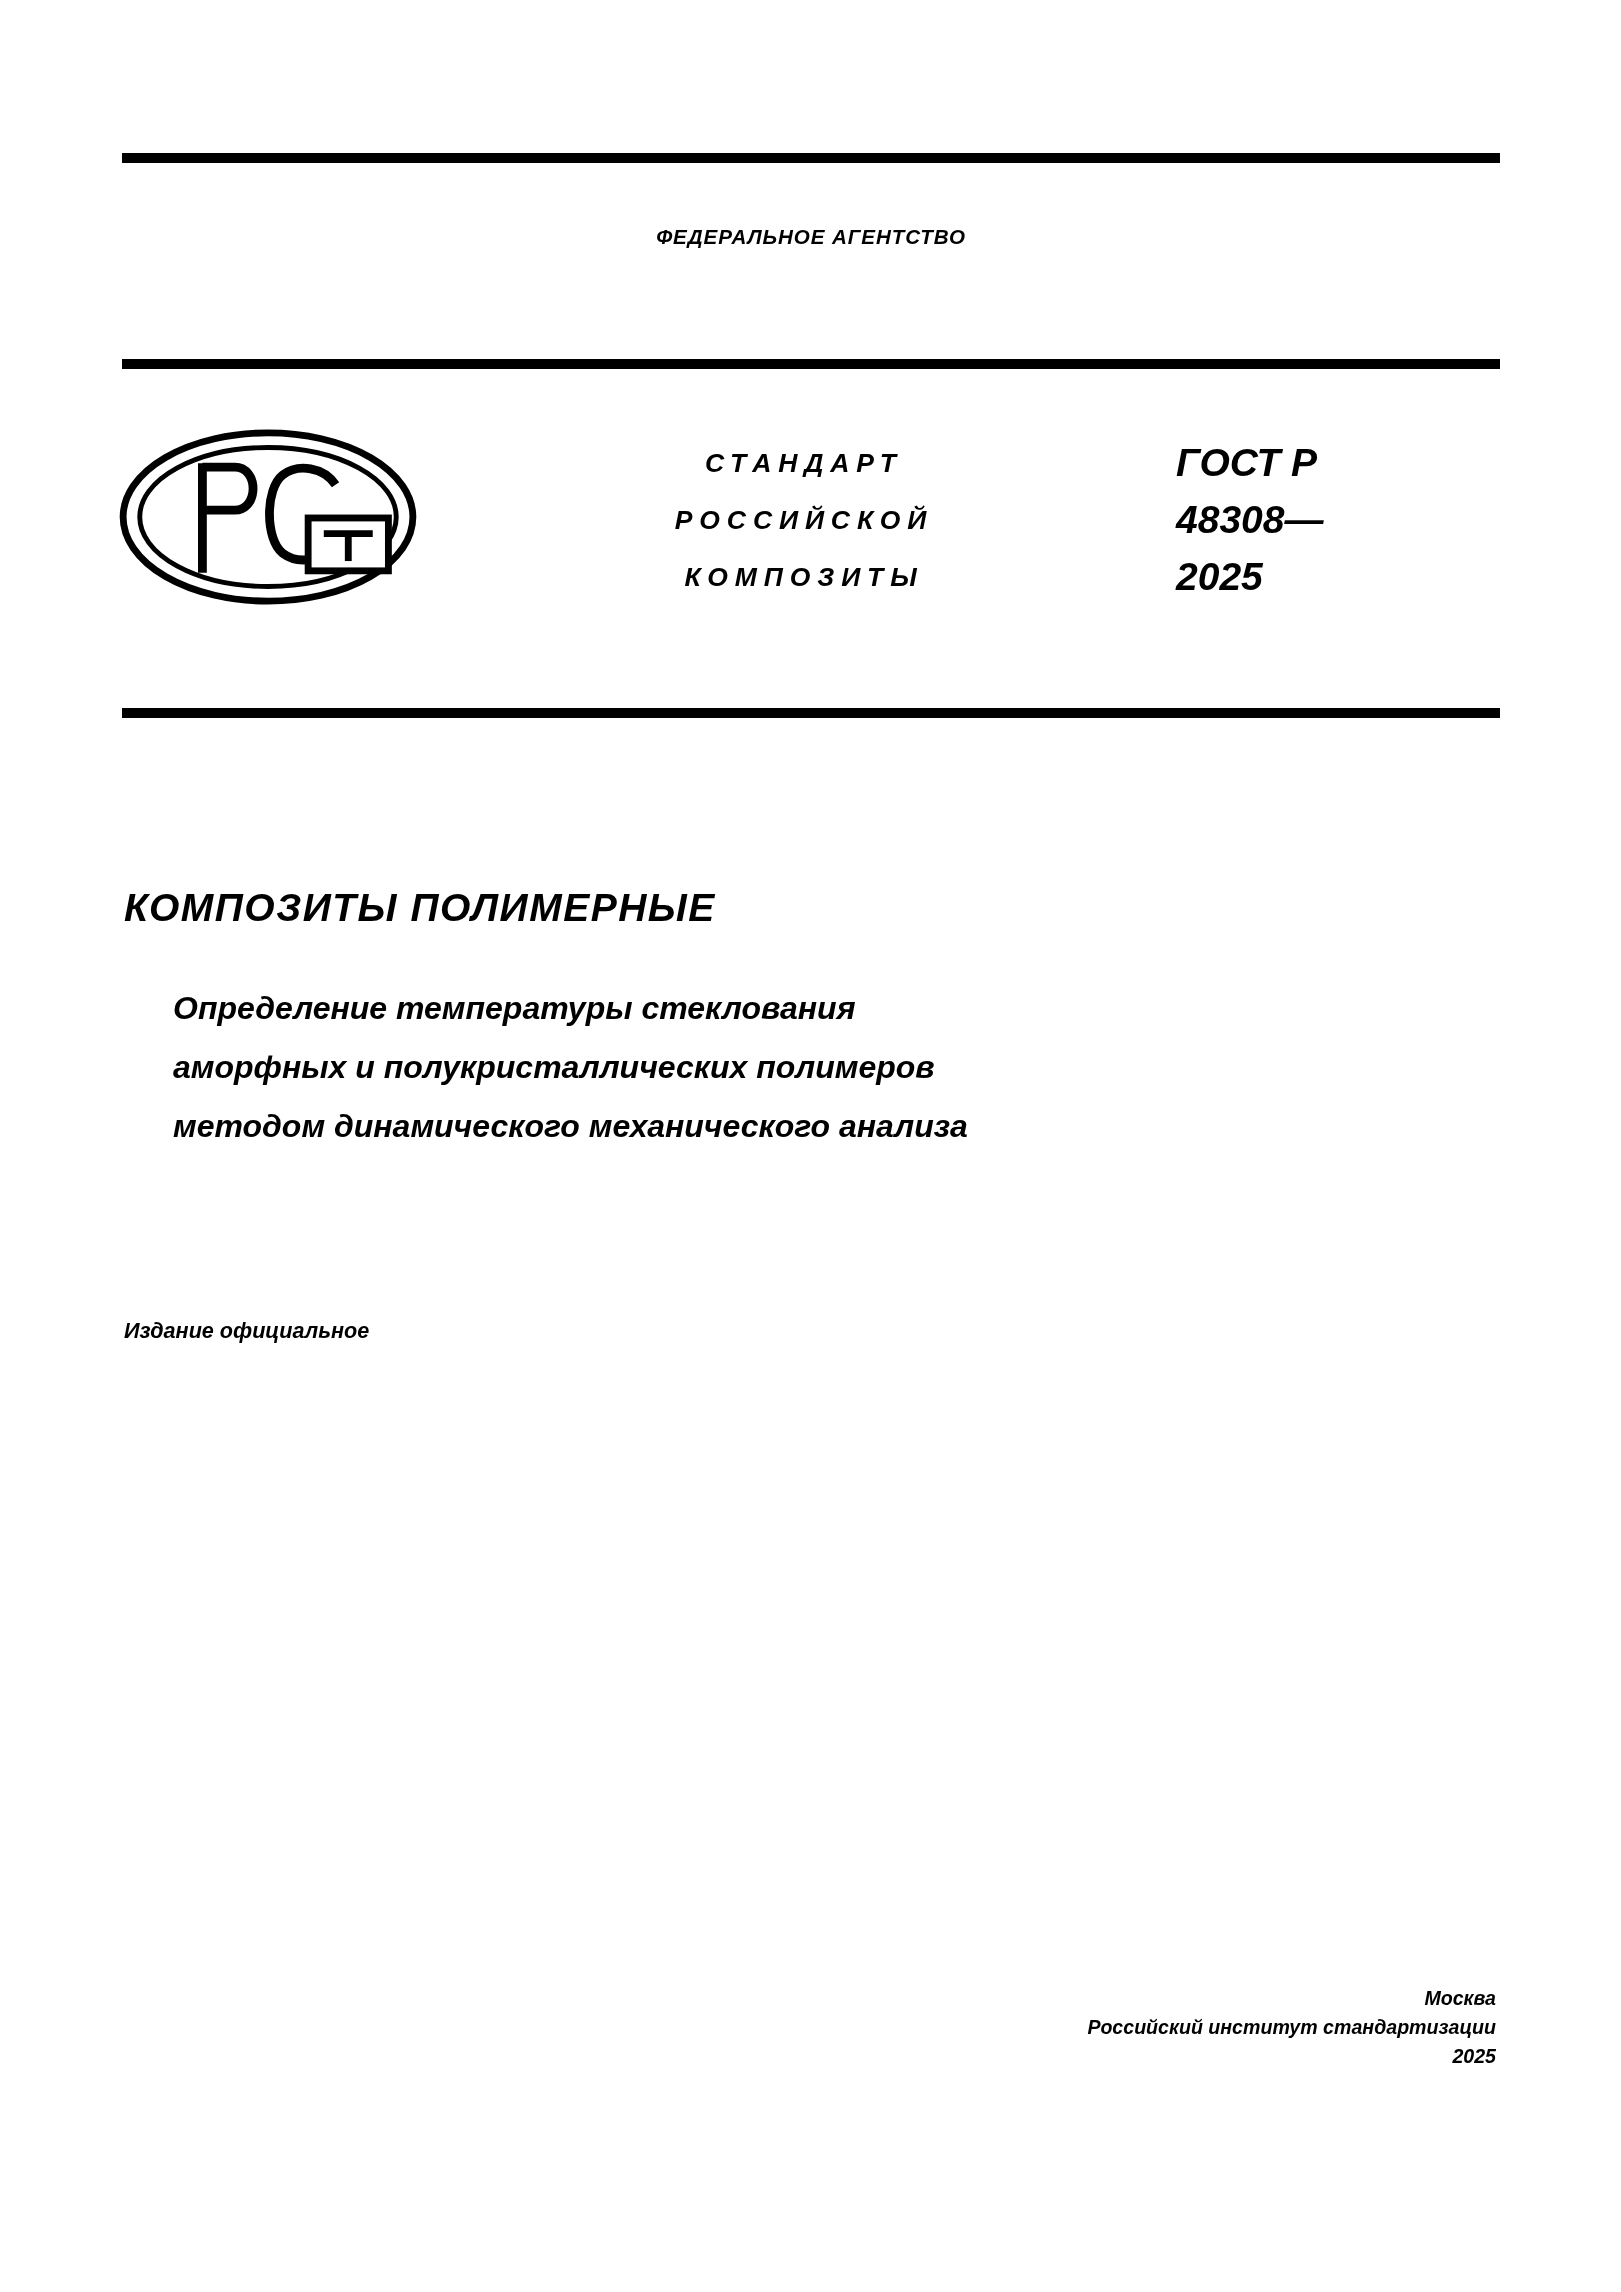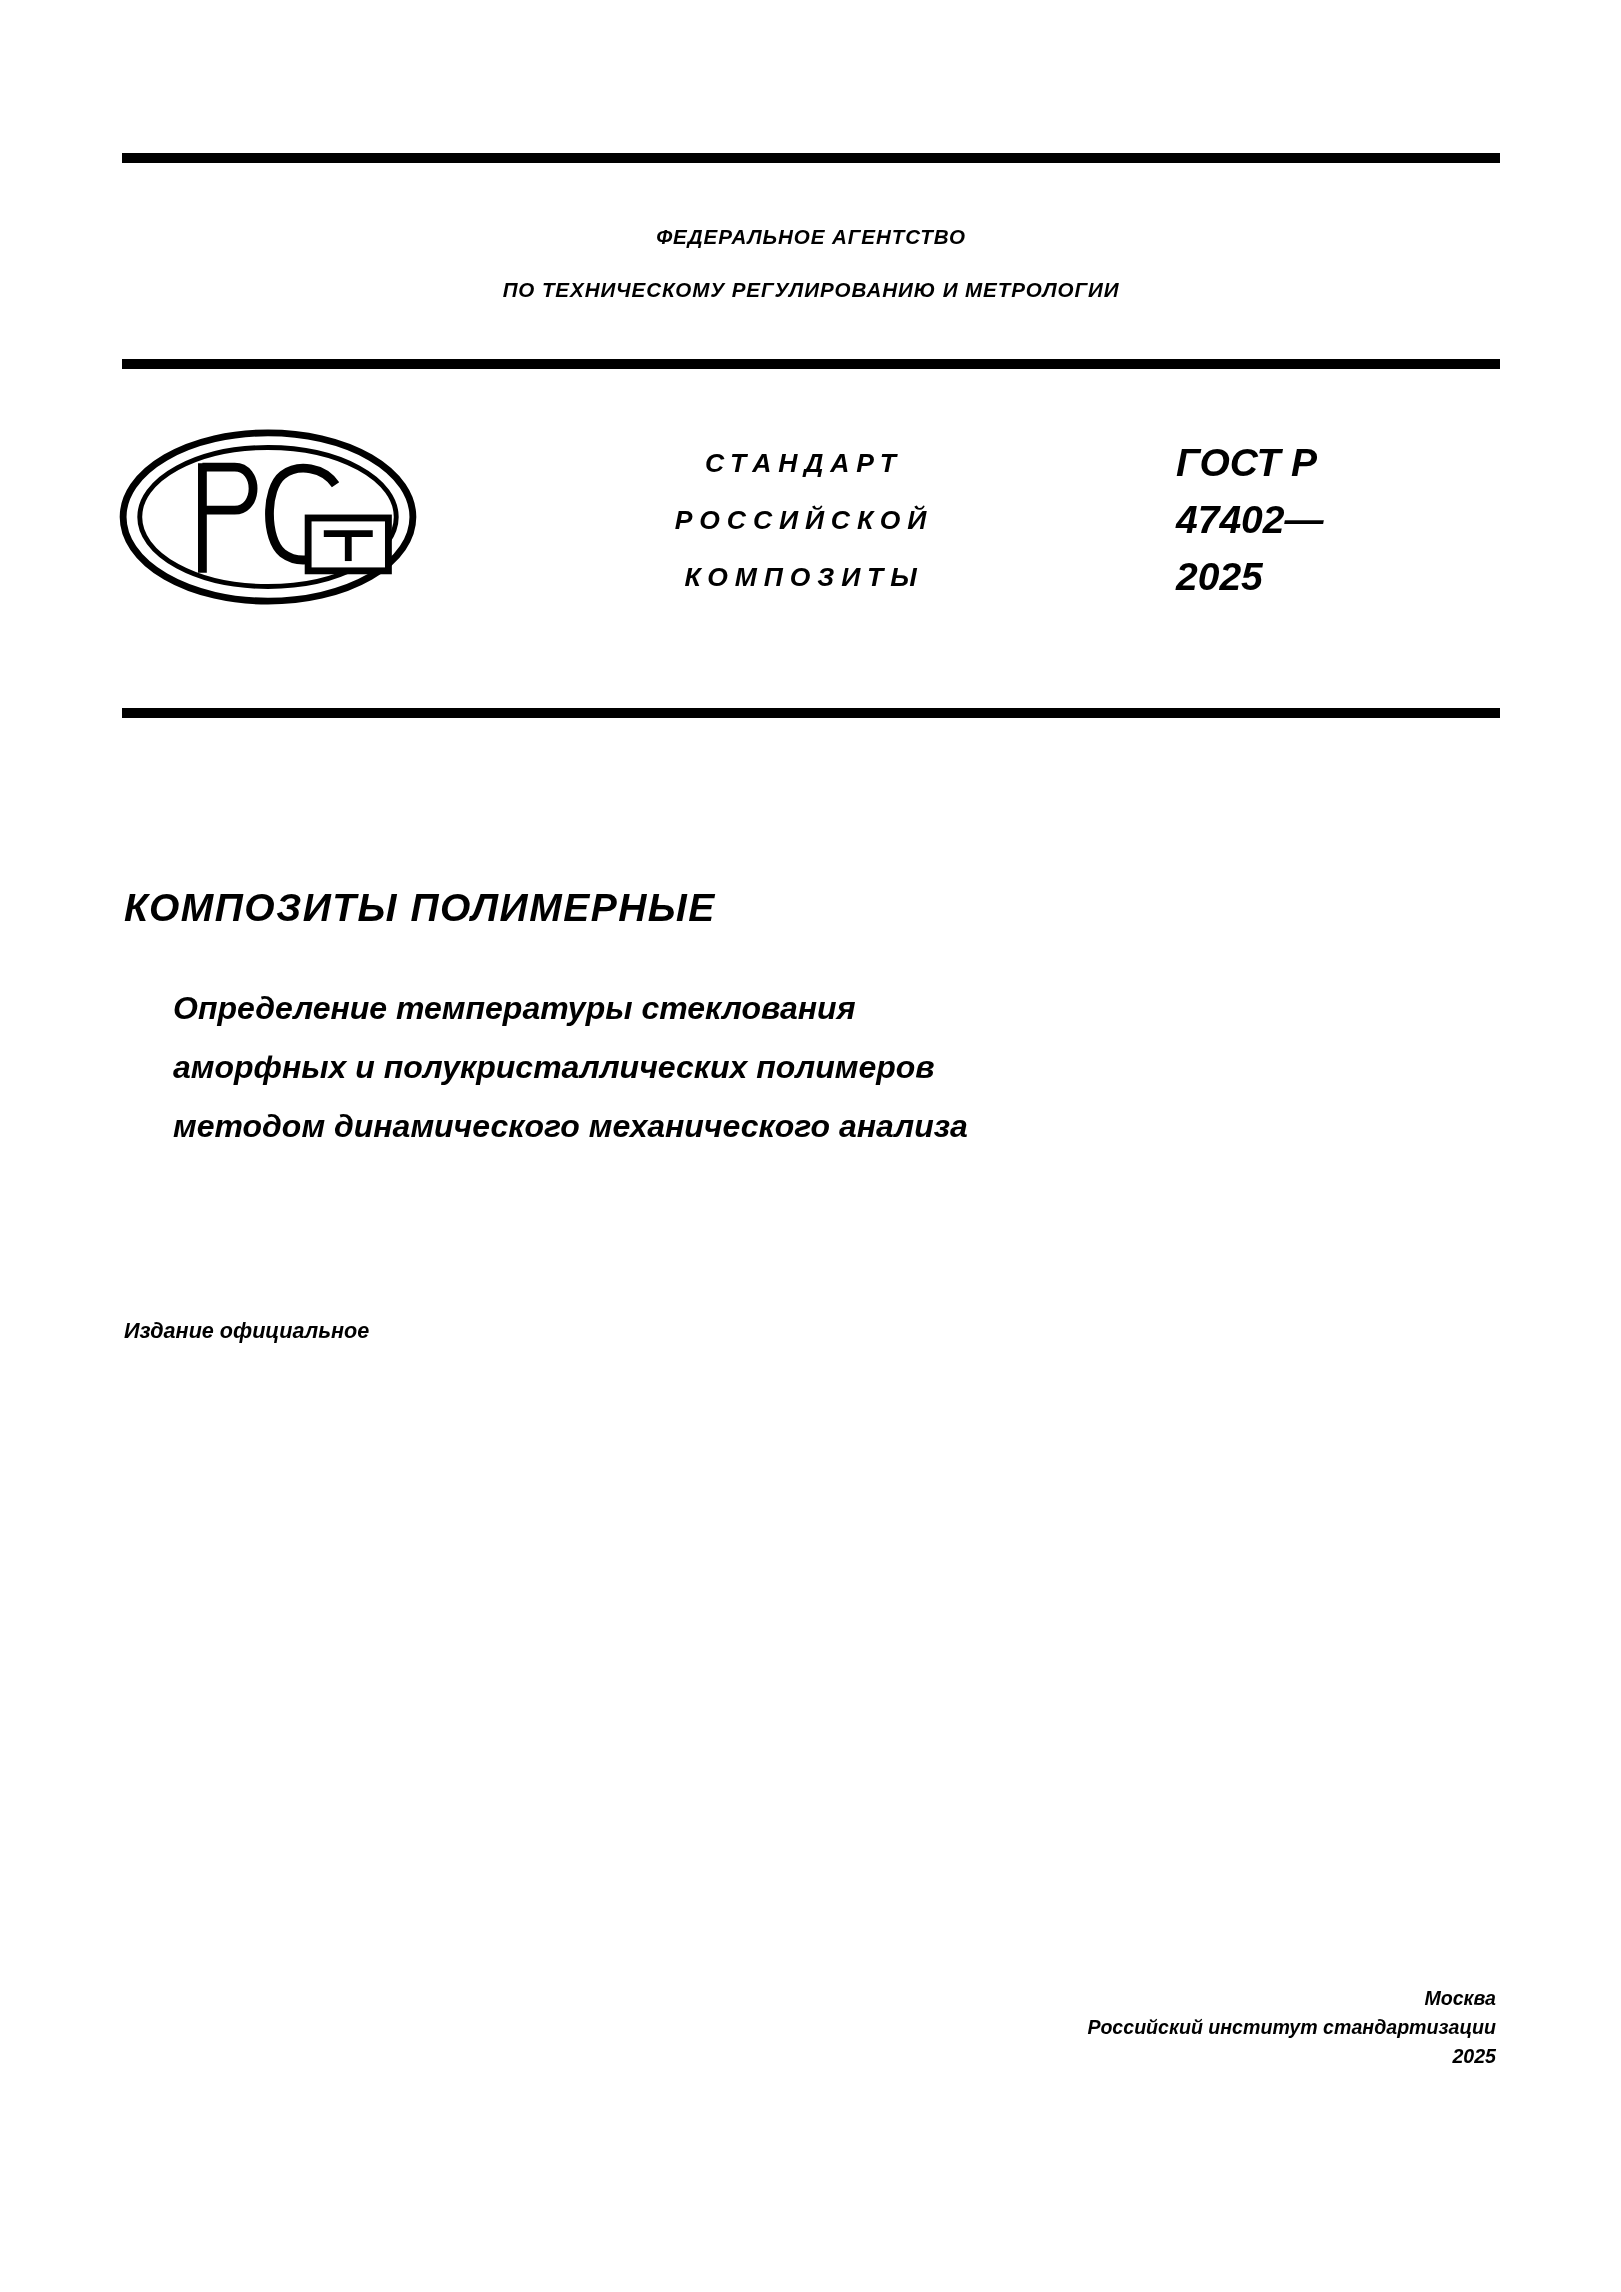--- a/index.html
+++ b/index.html
@@ -143,21 +143,20 @@
 </style>
 </head>
 <body>
 
 <div class="page">
 
   <div class="rule rule-top"></div>
 
   <div class="agency">
     <div>ФЕДЕРАЛЬНОЕ АГЕНТСТВО</div>
-    <div>ПО ТЕХНИЧЕСКОМУ РЕГУЛИРОВАНИЮ И МЕТРОЛОГИИ</div>
   </div>
 
   <div class="rule rule-mid"></div>
 
   <div class="emblem">
     <svg width="304" height="186" viewBox="0 0 310 190" xmlns="http://www.w3.org/2000/svg">
       <ellipse cx="155" cy="95" rx="148" ry="86" fill="none" stroke="#000" stroke-width="7"></ellipse>
       <ellipse cx="155" cy="95" rx="131" ry="71" fill="none" stroke="#000" stroke-width="5"></ellipse>
 
       <path d="M88 40 L88 152" fill="none" stroke="#000" stroke-width="9"></path>
@@ -172,21 +171,21 @@
   </div>
 
   <div class="national">
     <div>СТАНДАРТ</div>
     <div>РОССИЙСКОЙ</div>
     <div>КОМПОЗИТЫ</div>
   </div>
 
   <div class="designation">
     <div>ГОСТ Р</div>
-    <div>47402—</div>
+    <div>48308—</div>
     <div>2025</div>
   </div>
 
   <div class="rule rule-bottom"></div>
 
   <div class="main-title">КОМПОЗИТЫ ПОЛИМЕРНЫЕ</div>
 
   <div class="subtitle">
     <div>Определение температуры стеклования</div>
     <div>аморфных и полукристаллических полимеров</div>

